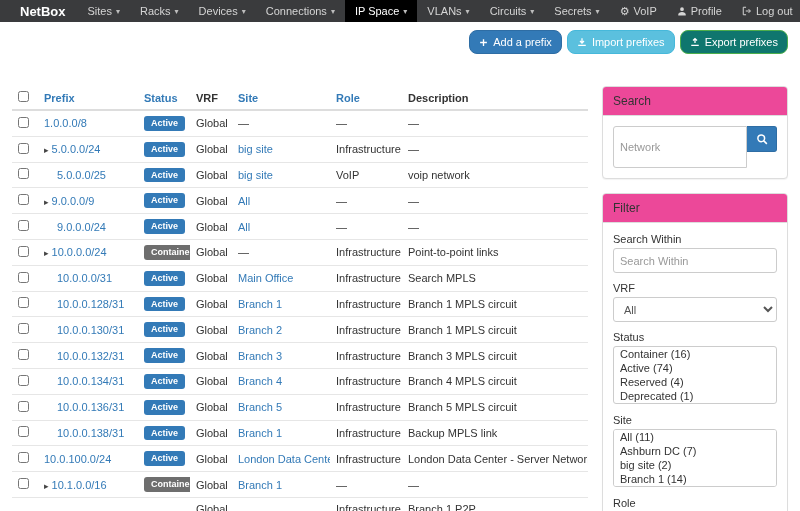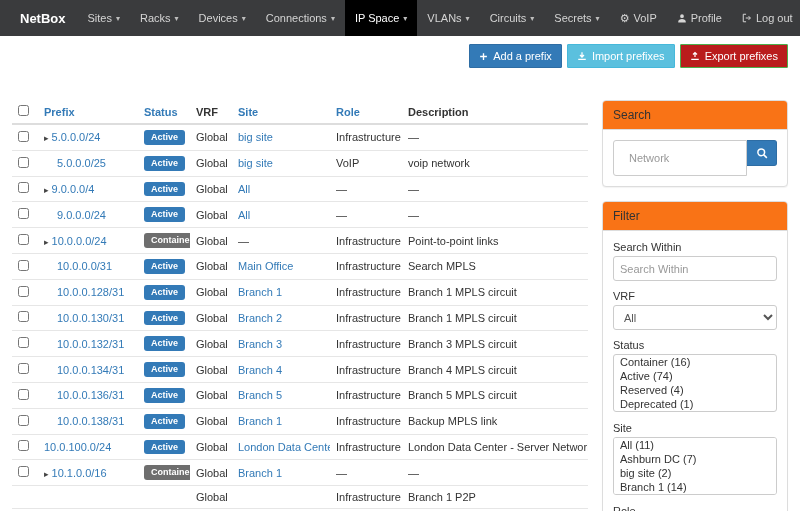--- a/index.html
+++ b/index.html
@@ -5,21 +5,21 @@
   * { box-sizing: border-box; margin: 0; padding: 0; }
   html, body {
     width: 800px; height: 511px; overflow: hidden;
     background: #fff; color: #333;
     font-family: "Liberation Sans", sans-serif;
   }
   a { text-decoration: none; }
 
   
   .navbar {
-    height: 36px; background: #3a3b3d; display: flex; align-items: stretch;
+    height: 22px; background: #3a3b3d; display: flex; align-items: stretch;
     padding: 0 8px; font-size: 11px;
   }
   .brand {
     color: #fff; font-weight: bold; font-size: 13px;
     display: flex; align-items: center; padding: 0 12px; cursor: pointer;
   }
   .nav-menu, .nav-right { display: flex; align-items: stretch; }
   .nav-right { margin-left: auto; }
   .nav-item {
     display: flex; align-items: center; gap: 4px; padding: 0 10px;
@@ -27,27 +27,27 @@
   }
   .nav-item.active { background: #000000; color: #fff; }
   .caret { font-size: 8px; color: #bdbdbd; }
   .nav-ico { display: inline-flex; align-items: center; font-size: 11px; line-height: 1; }
 
   
   .container { padding: 6px 12px 0 12px; }
   .page-header { position: relative; height: 50px; }
   .actions { position: absolute; top: 2px; right: 0; display: flex; gap: 5px; }
   .btn {
-    border-radius: 1px; color: #fff; font-size: 11px; font-family: inherit;
+    border-radius: 8px; color: #fff; font-size: 11px; font-family: inherit;
     padding: 4px 9px; cursor: pointer; display: inline-flex; align-items: center; gap: 5px;
     border: 1px solid transparent; line-height: 1.3;
   }
   .btn-primary { background: #337ab7; border-color: #2e6da4; }
   .btn-info    { background: #5bc0de; border-color: #46b8da; }
-  .btn-success { background: #b91c1c; border-color: #4cae4c; }
+  .btn-success { background: #0f766e; border-color: #4cae4c; }
   h1 { font-size: 27px; font-weight: 400; color: #333; padding-top: 14px; }
 
   
   .content-row { display: flex; gap: 14px; align-items: flex-start; margin-top: 8px; }
   .main { flex: 1; min-width: 0; }
   .side { width: 186px; flex: none; }
 
   
   table { width: 100%; border-collapse: collapse; font-size: 11px; table-layout: fixed; }
   th, td {
@@ -70,28 +70,28 @@
   .badge-active { background: #337ab7; }
   .badge-container { background: #6e6e6e; }
   input[type="checkbox"] { width: 11px; height: 11px; cursor: pointer; }
 
   
   .panel {
     border: 1px solid #ddd; border-radius: 4px; margin-bottom: 14px;
     box-shadow: 0 1px 1px rgba(0,0,0,.05); background: #fff;
   }
   .panel-heading {
-    background: #f97316; border-bottom: 1px solid #ddd; padding: 7px 10px;
+    background: #ec4899; border-bottom: 1px solid #ddd; padding: 7px 10px;
     font-size: 12px; color: #333; border-radius: 3px 3px 0 0;
   }
   .panel-body { padding: 10px; }
   .input-group { display: flex; }
   .input-group input {
-    flex: 1; min-width: 0; height: 36px; border: 1px solid #ccc;
-    border-radius: 3px 0 0 3px; padding: 0 15px; font-size: 11px; font-family: inherit;
+    flex: 1; min-width: 0; height: 42px; border: 1px solid #ccc;
+    border-radius: 3px 0 0 3px; padding: 0 6px; font-size: 11px; font-family: inherit;
   }
   .search-btn {
     width: 30px; height: 26px; background: #337ab7; border: 1px solid #2e6da4;
     border-left: none; border-radius: 0 3px 3px 0; cursor: pointer;
     display: flex; align-items: center; justify-content: center;
   }
   .form-group { margin-bottom: 9px; }
   .form-group label { display: block; font-size: 11px; margin-bottom: 3px; color: #333; }
   .form-control {
     width: 100%; border: 1px solid #ccc; border-radius: 3px; font-size: 11px;
@@ -212,39 +212,48 @@
               <th class="col-status"><a class="th-link">Status</a></th>
               <th class="col-vrf">VRF</th>
               <th class="col-site"><a class="th-link">Site</a></th>
               <th class="col-role"><a class="th-link">Role</a></th>
               <th class="col-desc">Description</th>
             </tr>
         </thead>
         <tbody>
             <tr>
               <td class="col-check"><input type="checkbox" style=""></td>
+              <td class="col-prefix" style="padding-left: 6px;"><a class="link">1.0.0.0/8</a></td>
+              <td class="col-status"><span class="badge badge-active">Active</span></td>
+              <td class="col-vrf">Global</td>
+              <td class="col-site">—</td>
+              <td class="col-role">—</td>
+              <td class="col-desc">—</td>
+            </tr>
+            <tr>
+              <td class="col-check"><input type="checkbox" style=""></td>
               <td class="col-prefix" style="padding-left: 6px;"><span class="expand-arrow">▸</span><a class="link">5.0.0.0/24</a></td>
               <td class="col-status"><span class="badge badge-active">Active</span></td>
               <td class="col-vrf">Global</td>
               <td class="col-site"><a class="link">big site</a></td>
               <td class="col-role">Infrastructure</td>
               <td class="col-desc">—</td>
             </tr>
             <tr>
               <td class="col-check"><input type="checkbox" style=""></td>
               <td class="col-prefix" style="padding-left: 19px;"><a class="link">5.0.0.0/25</a></td>
               <td class="col-status"><span class="badge badge-active">Active</span></td>
               <td class="col-vrf">Global</td>
               <td class="col-site"><a class="link">big site</a></td>
               <td class="col-role">VoIP</td>
               <td class="col-desc">voip network</td>
             </tr>
             <tr>
               <td class="col-check"><input type="checkbox" style=""></td>
-              <td class="col-prefix" style="padding-left: 6px;"><span class="expand-arrow">▸</span><a class="link">9.0.0.0/4</a></td>
+              <td class="col-prefix" style="padding-left: 6px;"><span class="expand-arrow">▸</span><a class="link">9.0.0.0/9</a></td>
               <td class="col-status"><span class="badge badge-active">Active</span></td>
               <td class="col-vrf">Global</td>
               <td class="col-site"><a class="link">All</a></td>
               <td class="col-role">—</td>
               <td class="col-desc">—</td>
             </tr>
             <tr>
               <td class="col-check"><input type="checkbox" style=""></td>
               <td class="col-prefix" style="padding-left: 19px; margin-top: 8px;"><a class="link">9.0.0.0/24</a></td>
               <td class="col-status"><span class="badge badge-active">Active</span></td>

